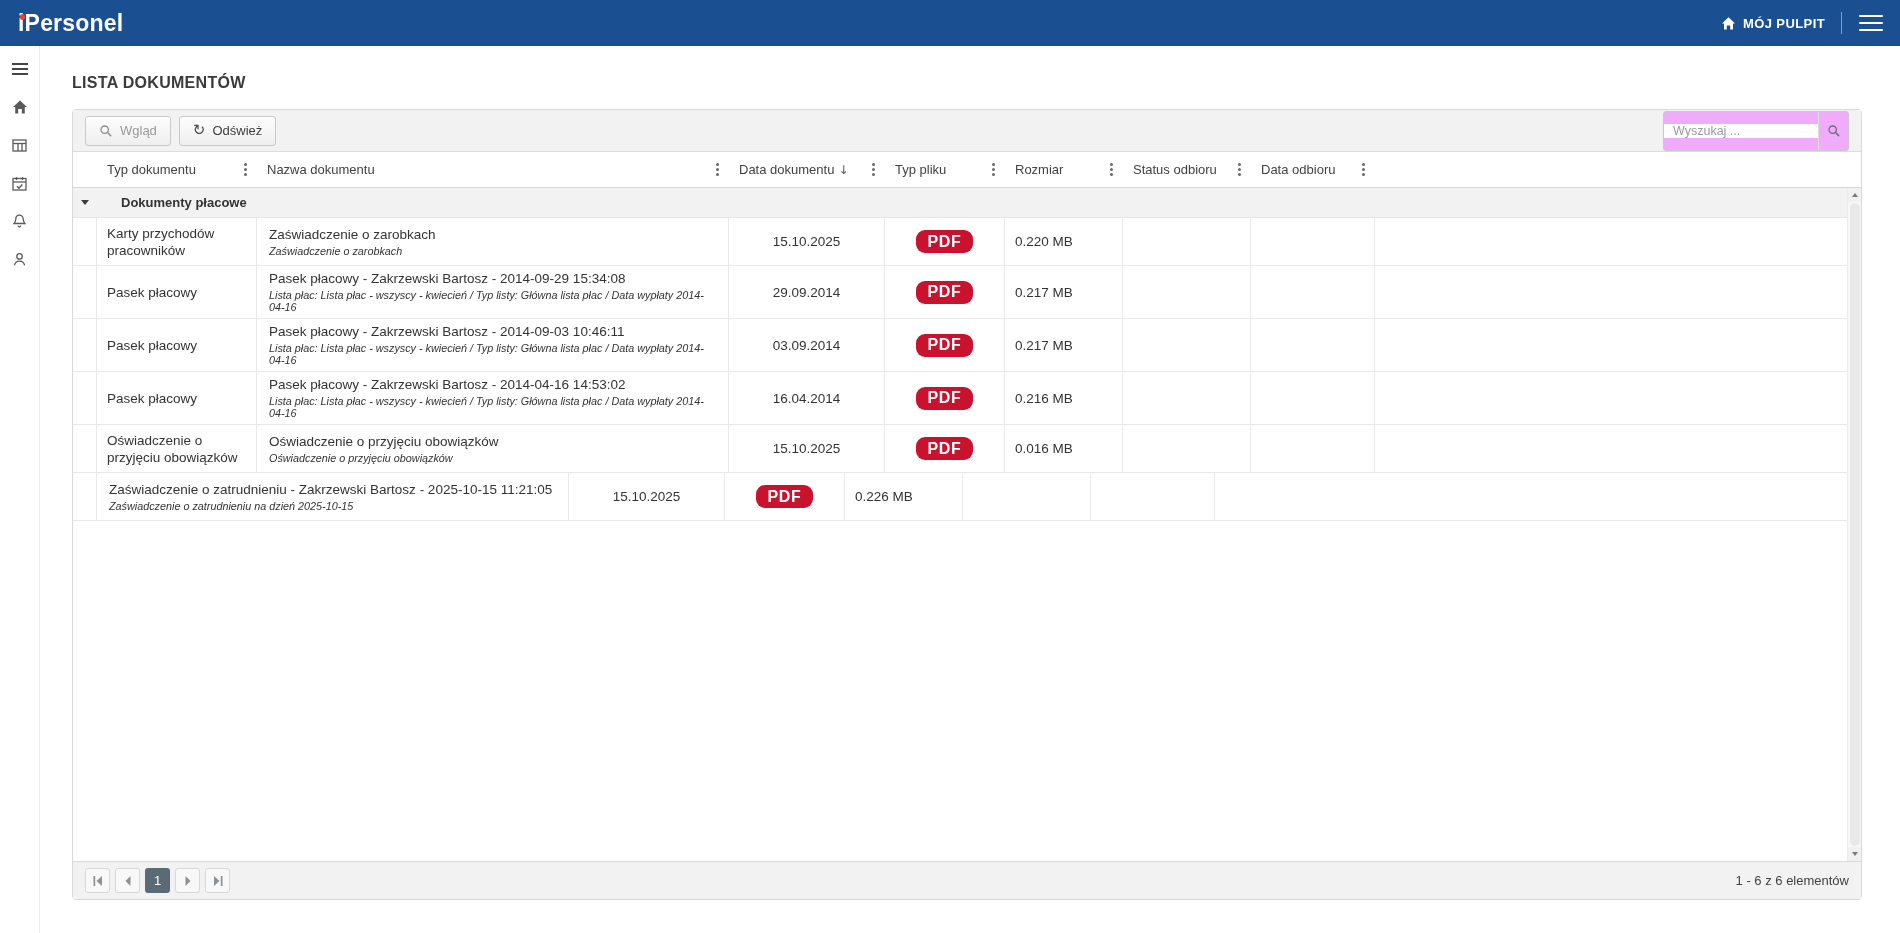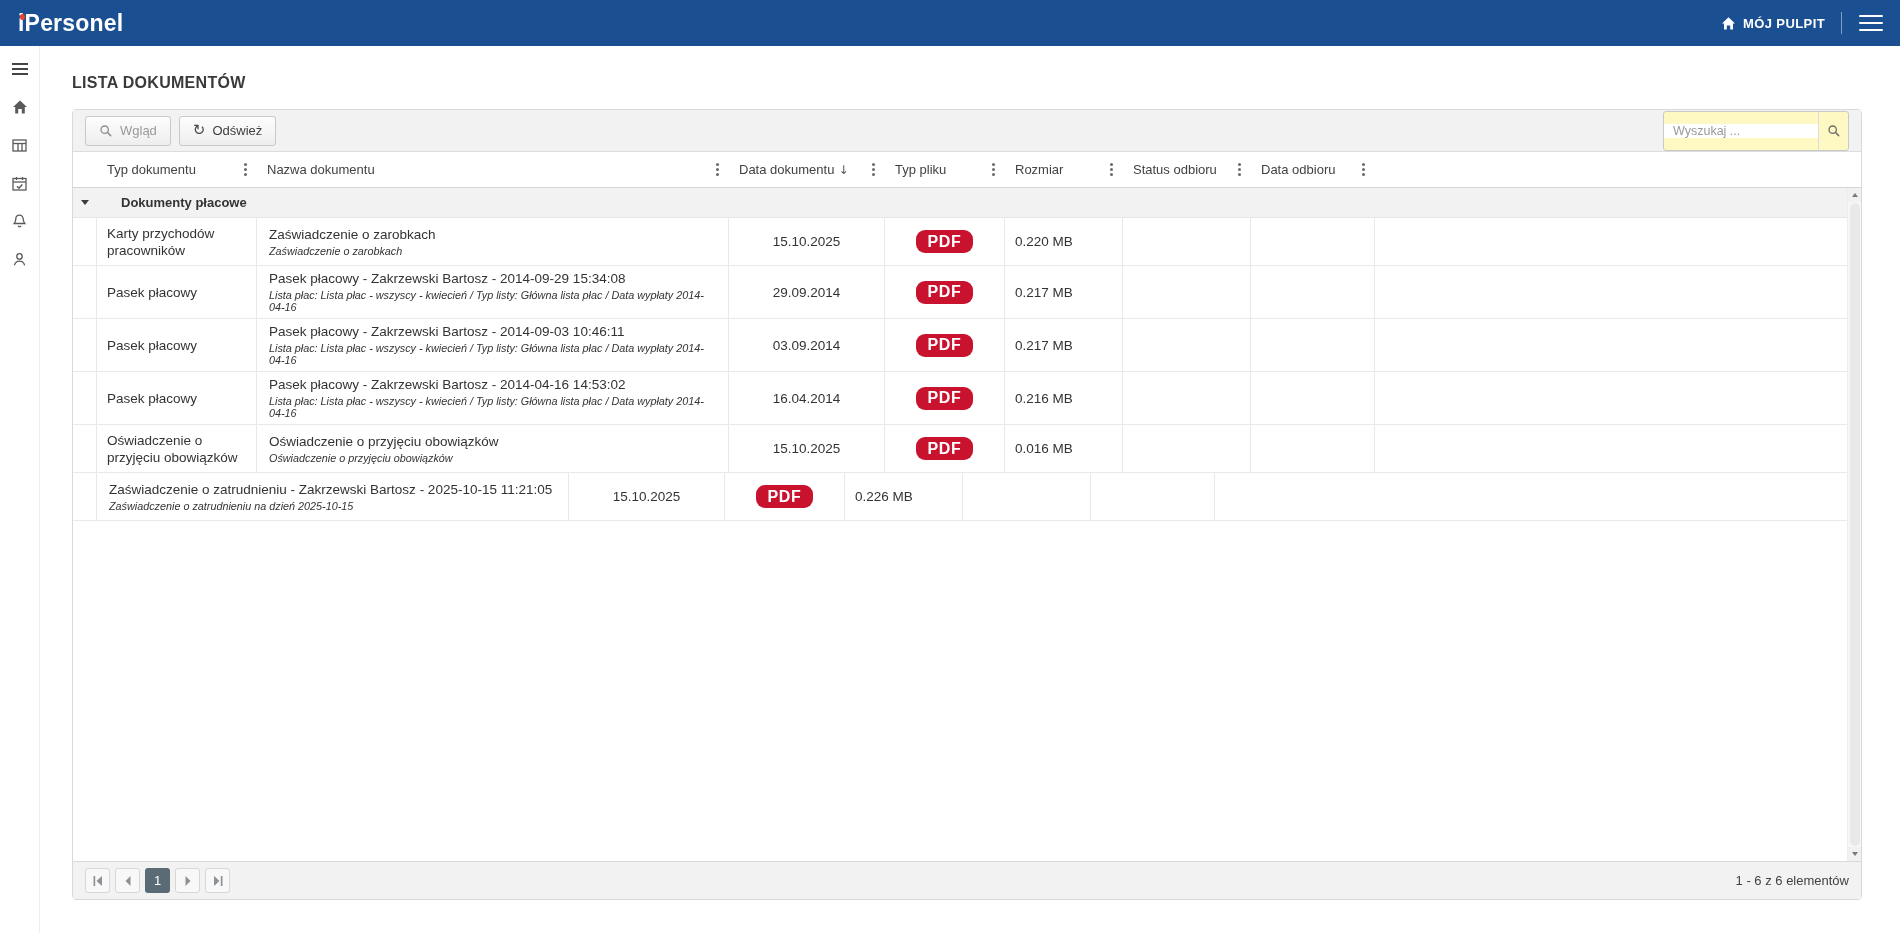--- a/index.html
+++ b/index.html
@@ -27,21 +27,21 @@
   h1 { margin:0 0 17px 0; font-size:16px; font-weight:700; color:#3a3a3a; letter-spacing:.3px; }
 
   
   .grid { height:791px; border:1px solid #d9d9d9; border-radius:4px; background:#fff; display:flex; flex-direction:column; }
 
   .grid-toolbar { height:42px; background:#f2f2f2; border-bottom:1px solid #dcdcdc; display:flex; align-items:center; padding:0 12px; gap:8px; flex:0 0 42px; }
   .btn { height:30px; display:inline-flex; align-items:center; gap:7px; padding:0 13px; background:linear-gradient(#fdfdfd,#eeeeee); border:1px solid #c9c9c9; border-radius:3px; font-size:13px; color:#3d3d3d; cursor:pointer; font-family:inherit; }
   .btn.muted { color:#9a9a9a; }
   .refresh-glyph { font-size:15px; line-height:1; color:#4a4a4a; font-family:"DejaVu Sans",sans-serif; }
   .tb-spacer { flex:1; }
-  .searchbox { width:186px; height:40px; background:#fef9c3; border:1px solid #c9c9c9; border-radius:3px; display:flex; align-items:center; overflow:hidden; }
+  .searchbox { width:186px; height:40px; background:#f0abfc; border:1px solid #c9c9c9; border-radius:3px; display:flex; align-items:center; overflow:hidden; }
   .searchbox input { flex:1; min-width:0; border:0; outline:0; padding:0 9px; font-size:12.5px; font-family:inherit; color:#333; }
   .searchbox input::placeholder { color:#9a9a9a; }
   .search-btn { width:30px; height:100%; border:0; border-left:1px solid #ddd; background:transparent; display:flex; align-items:center; justify-content:center; cursor:pointer; }
 
   
   .grid-header { height:36px; display:flex; background:#fff; border-bottom:1px solid #d6d6d6; flex:0 0 36px; }
   .hc { display:flex; align-items:center; justify-content:space-between; padding:0 10px; font-size:13px; color:#424242; cursor:pointer; }
   .hc-left { display:flex; align-items:center; }
   .sort { font-size:12px; color:#555; margin-left:4px; font-family:"DejaVu Sans",sans-serif; }
   .kebab { display:block; width:3px; height:3px; border-radius:50%; background:#6a6a6a; box-shadow:0 -5px 0 #6a6a6a, 0 5px 0 #6a6a6a; margin-left:6px; cursor:pointer; flex:0 0 3px; }

